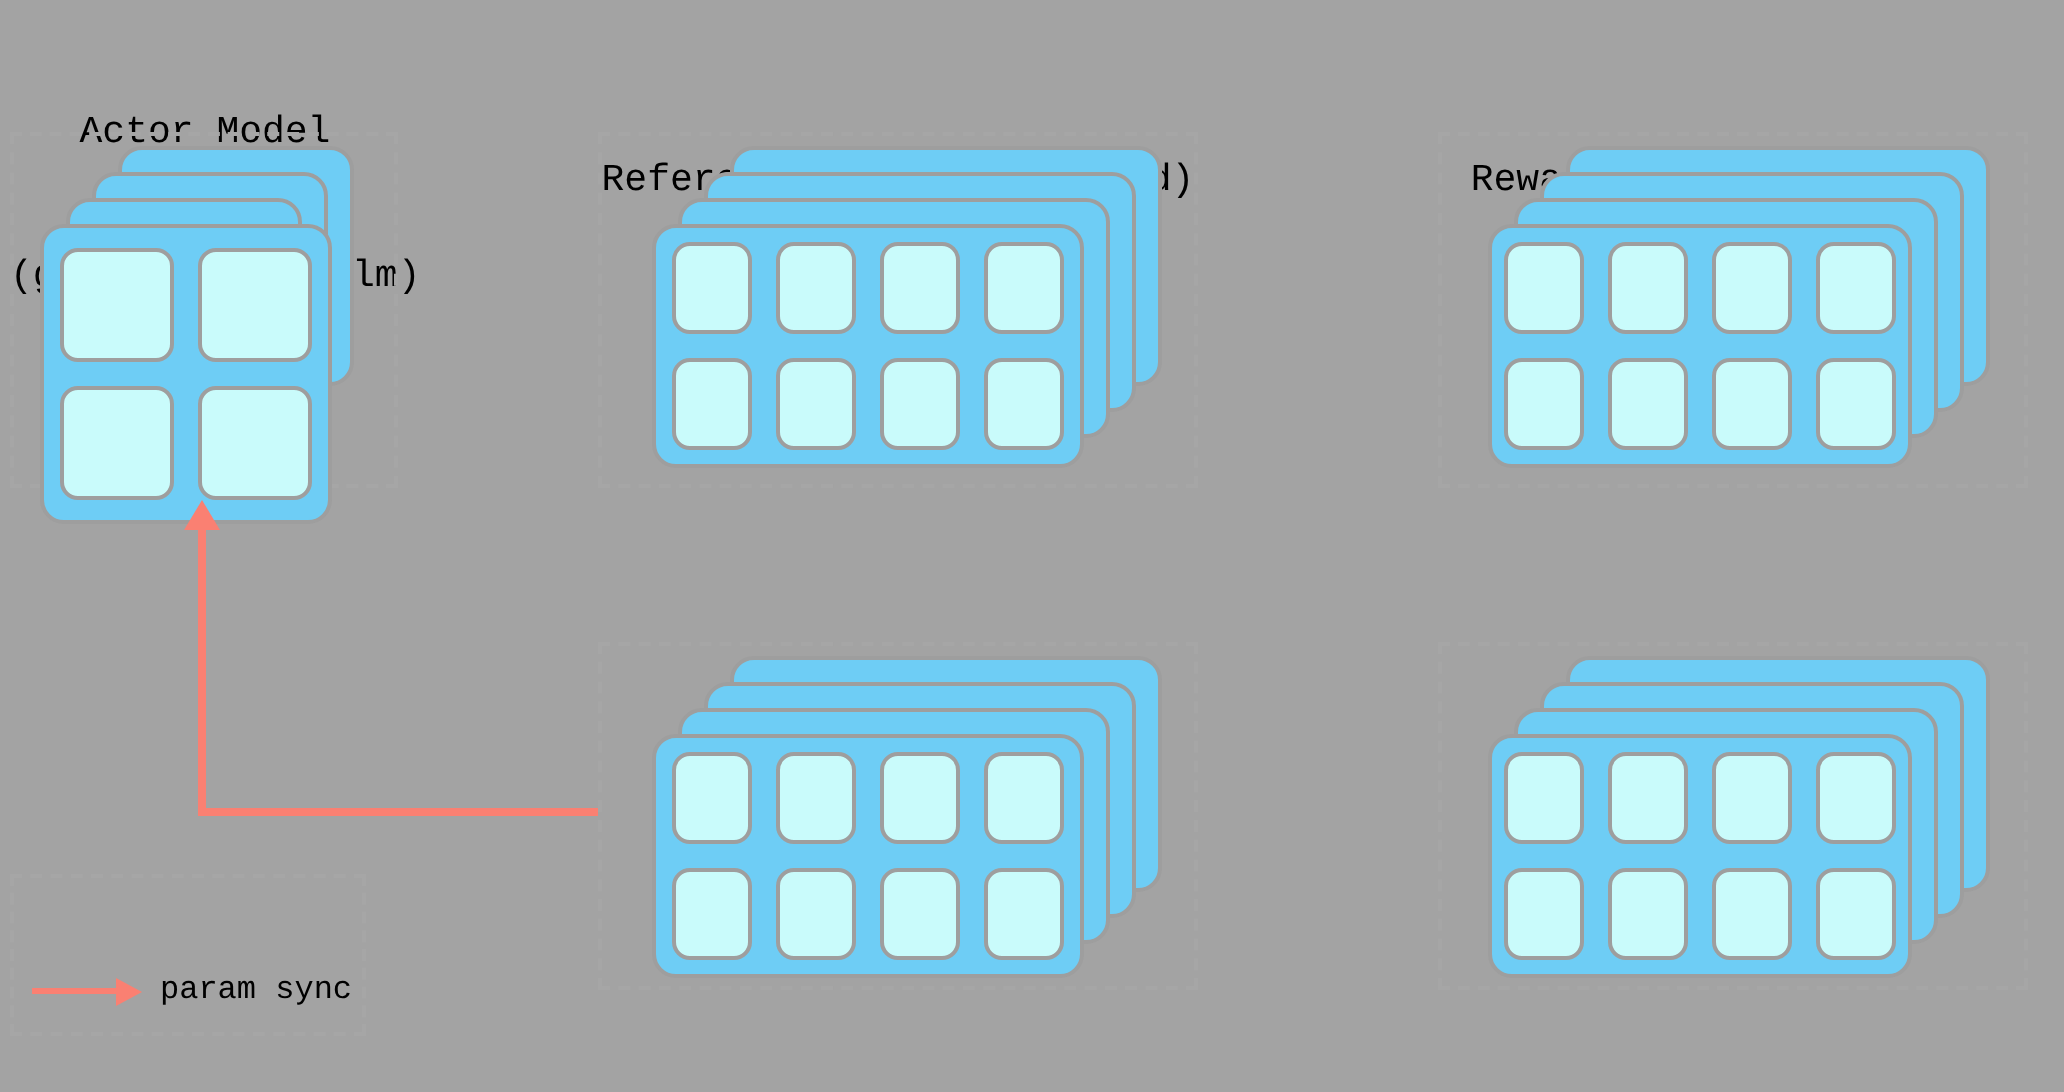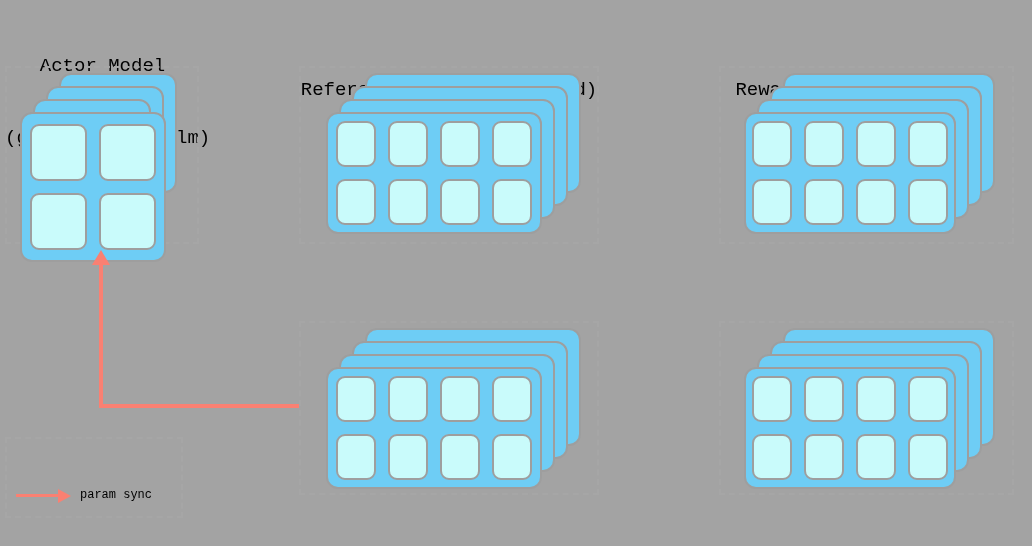--- a/index.html
+++ b/index.html
@@ -87,21 +87,21 @@
 
   
   .legend-box {
     position: absolute;
     box-sizing: border-box;
     border: 2px dashed #a6a6a6;
   }
   .legend-label {
     position: absolute;
     color: #000000;
-    font-size: 12px;
+    font-size: 16px;
     line-height: 24px;
     white-space: pre;
   }
 </style>
 </head>
 <body>
 
 <div id="canvas">
 
   <div class="group-title" style="left:5px; top:6px; width:195px;">

